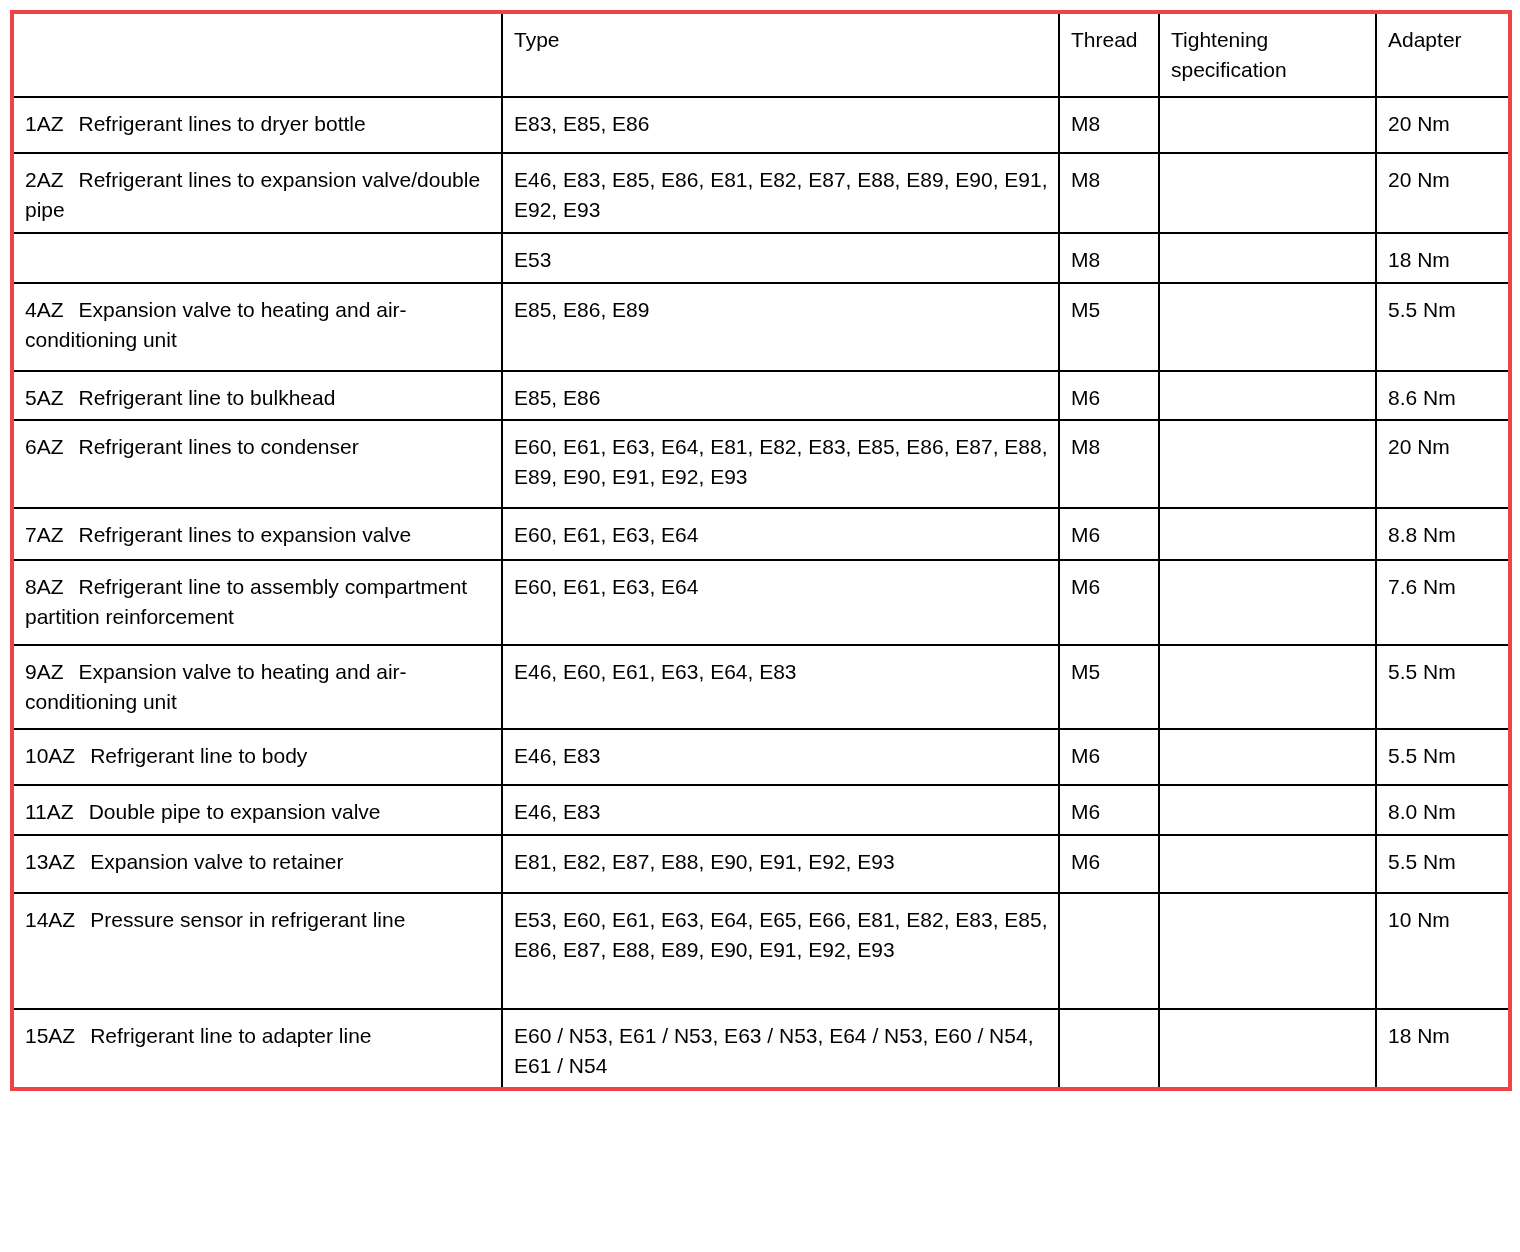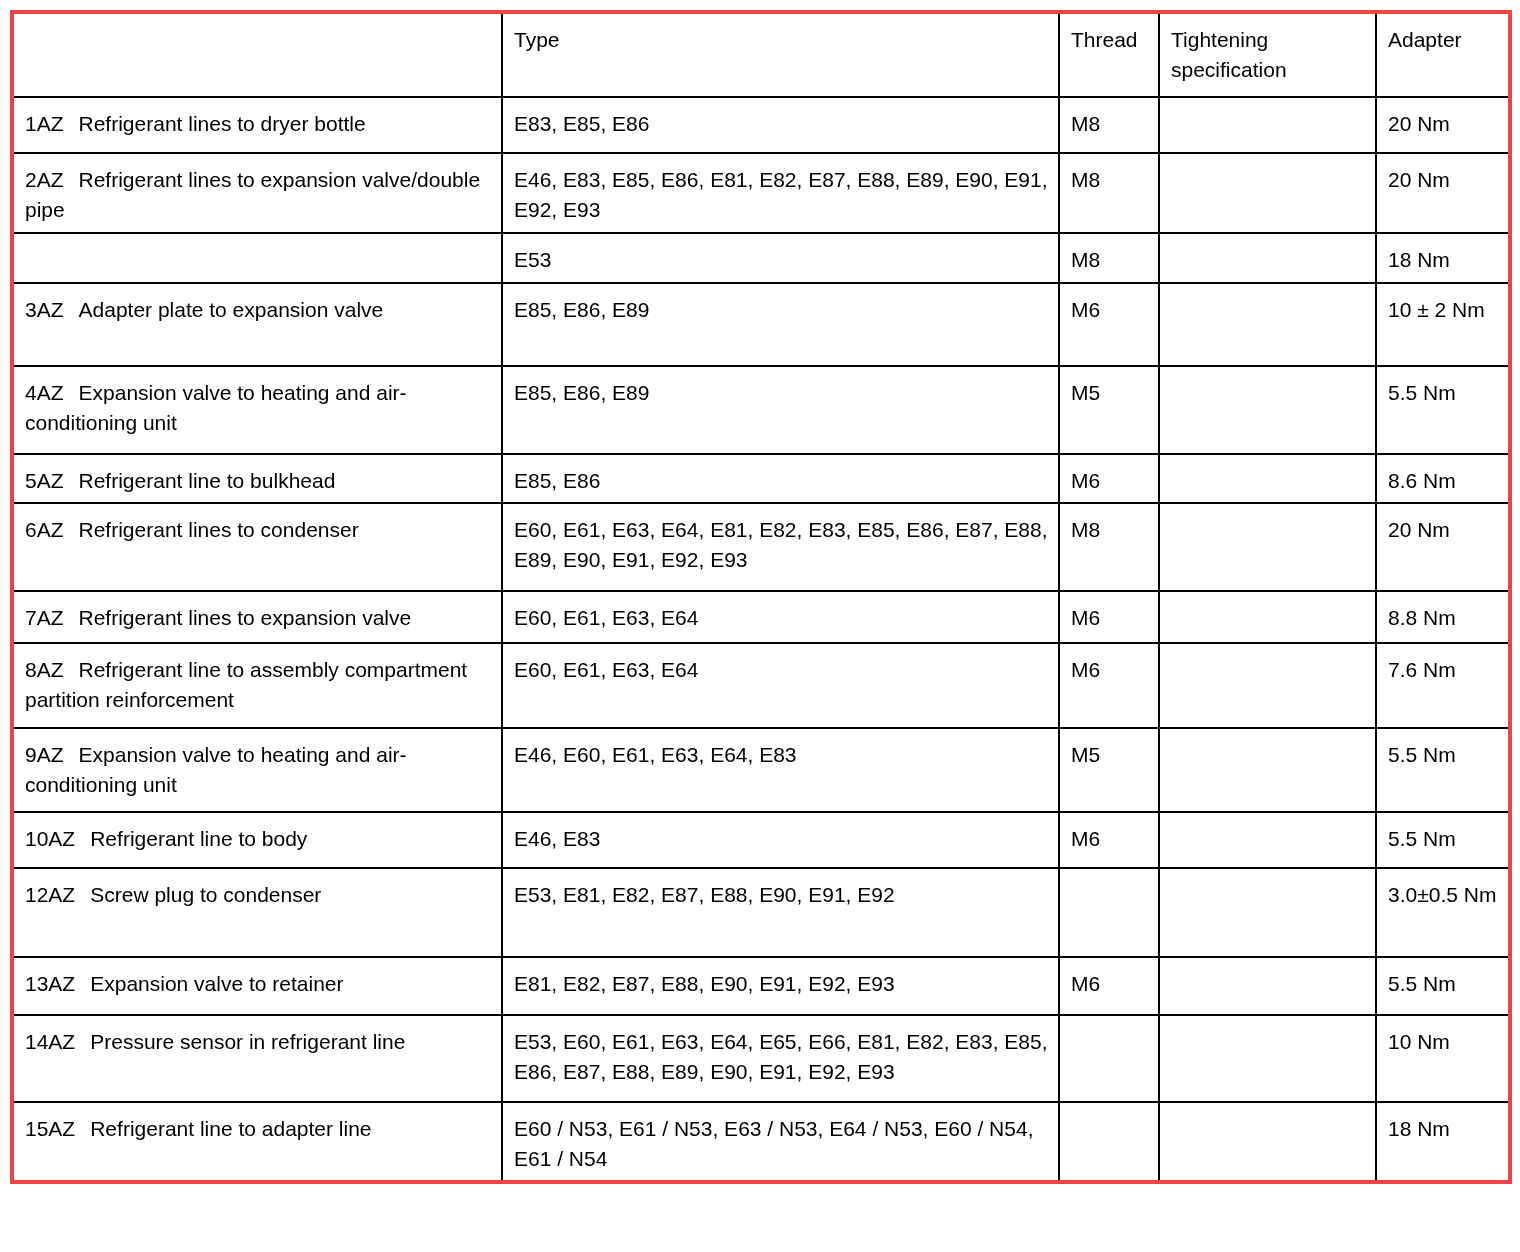--- a/index.html
+++ b/index.html
@@ -83,27 +83,20 @@
           <td class="c-tight"></td>
           <td class="c-measure">20 Nm</td>
         </tr>
         <tr style="height: 50px;">
           <td class="c-item"><span></span><span class="gap"></span><span></span></td>
           <td class="c-type">E53</td>
           <td class="c-thread">M8</td>
           <td class="c-tight"></td>
           <td class="c-measure">18 Nm</td>
         </tr>
-        <tr style="height: 83px;">
-          <td class="c-item"><span>3AZ</span><span class="gap"></span><span>Adapter plate to expansion valve</span></td>
-          <td class="c-type">E85, E86, E89</td>
-          <td class="c-thread">M6</td>
-          <td class="c-tight"></td>
-          <td class="c-measure">10 ± 2 Nm</td>
-        </tr>
         <tr style="height: 88px;">
           <td class="c-item"><span>4AZ</span><span class="gap"></span><span>Expansion valve to heating and air-conditioning unit</span></td>
           <td class="c-type">E85, E86, E89</td>
           <td class="c-thread">M5</td>
           <td class="c-tight"></td>
           <td class="c-measure">5.5 Nm</td>
         </tr>
         <tr style="height: 49px;">
           <td class="c-item"><span>5AZ</span><span class="gap"></span><span>Refrigerant line to bulkhead</span></td>
           <td class="c-type">E85, E86</td>
@@ -139,35 +132,35 @@
           <td class="c-tight"></td>
           <td class="c-measure">5.5 Nm</td>
         </tr>
         <tr style="height: 56px;">
           <td class="c-item"><span>10AZ</span><span class="gap"></span><span>Refrigerant line to body</span></td>
           <td class="c-type">E46, E83</td>
           <td class="c-thread">M6</td>
           <td class="c-tight"></td>
           <td class="c-measure">5.5 Nm</td>
         </tr>
-        <tr style="height: 89px;">
-          <td class="c-item"><span>12AZ</span><span class="gap"></span><span>Screw plug to condenser</span></td>
-          <td class="c-type">E53, E81, E82, E87, E88, E90, E91, E92</td>
-          <td class="c-thread"></td>
+        <tr style="height: 50px;">
+          <td class="c-item"><span>11AZ</span><span class="gap"></span><span>Double pipe to expansion valve</span></td>
+          <td class="c-type">E46, E83</td>
+          <td class="c-thread">M6</td>
           <td class="c-tight"></td>
-          <td class="c-measure">3.0±0.5 Nm</td>
+          <td class="c-measure">8.0 Nm</td>
         </tr>
         <tr style="height: 58px; margin-top: 20px;">
           <td class="c-item"><span>13AZ</span><span class="gap"></span><span>Expansion valve to retainer</span></td>
           <td class="c-type">E81, E82, E87, E88, E90, E91, E92, E93</td>
           <td class="c-thread">M6</td>
           <td class="c-tight"></td>
           <td class="c-measure">5.5 Nm</td>
         </tr>
-        <tr style="height: 87px;">
+        <tr style="height: 116px;">
           <td class="c-item"><span>14AZ</span><span class="gap"></span><span>Pressure sensor in refrigerant line</span></td>
           <td class="c-type">E53, E60, E61, E63, E64, E65, E66, E81, E82, E83, E85, E86, E87, E88, E89, E90, E91, E92, E93</td>
           <td class="c-thread"></td>
           <td class="c-tight"></td>
           <td class="c-measure">10 Nm</td>
         </tr>
         <tr style="height: 80px;">
           <td class="c-item"><span>15AZ</span><span class="gap"></span><span>Refrigerant line to adapter line</span></td>
           <td class="c-type">E60 / N53, E61 / N53, E63 / N53, E64 / N53, E60 / N54, E61 / N54</td>
           <td class="c-thread"></td>

